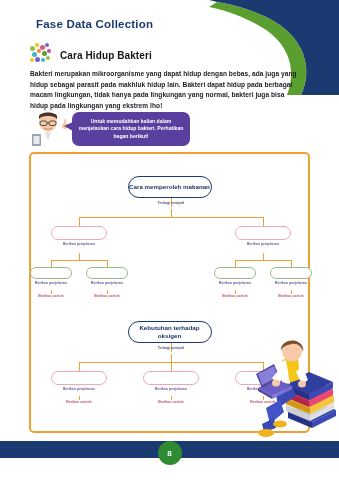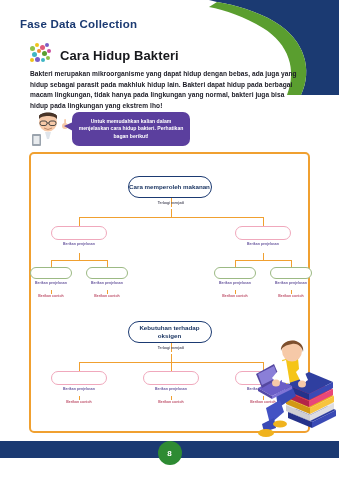--- a/index.html
+++ b/index.html
@@ -9,35 +9,35 @@
     background:#ffffff;
     position:relative;
     overflow:hidden;
   }
 
   
   .wave-wrap { position:absolute; top:0; right:0; width:130px; height:95px; pointer-events:none; }
 
   
   .phase-title {
-    position:absolute; left:20px; top:18px;
+    position:absolute; left:36px; top:18px;
     font-size:11.5px; font-weight:bold; color:#1b3a72;
     letter-spacing:.2px;
   }
 
   .section-head {
     position:absolute; left:29px; top:42px;
     display:flex; align-items:center; gap:5px;
   }
   .germ-icon { width:26px; height:26px; position:relative; flex:0 0 auto; }
   .germ-icon span {
     position:absolute; border-radius:50%;
   }
   .section-title {
-    font-size:13px; font-weight:bold; color:#17181c; letter-spacing:.1px;
+    font-size:10px; font-weight:bold; color:#17181c; letter-spacing:.1px;
   }
 
   .intro-text {
     position:absolute; left:30px; top:69px; width:272px;
     font-size:6.6px; line-height:1.62; color:#1b1b25;
     font-weight:bold; letter-spacing:.05px;
   }
 
   
   .scientist { position:absolute; left:30px; top:109px; width:38px; height:44px; }

